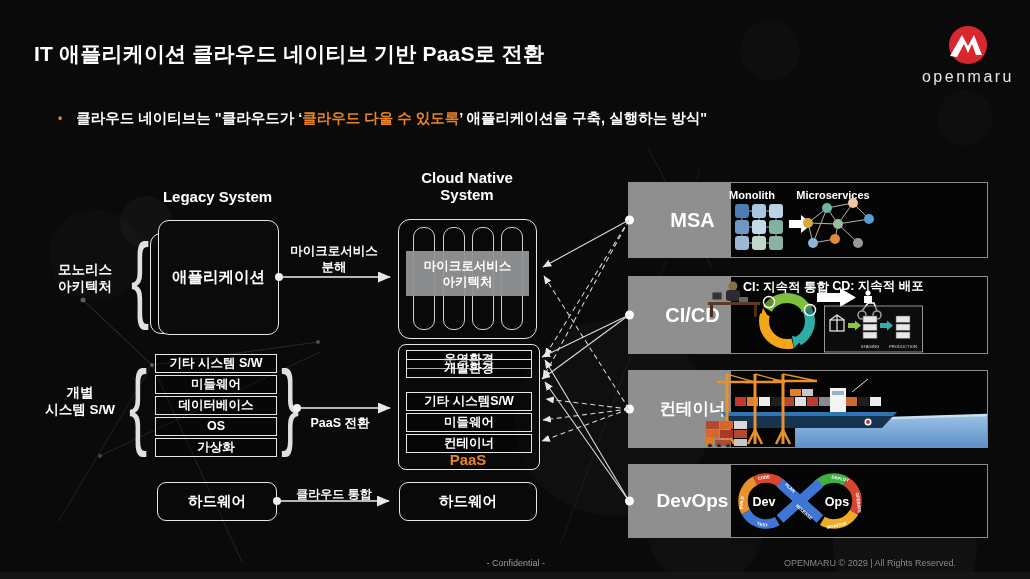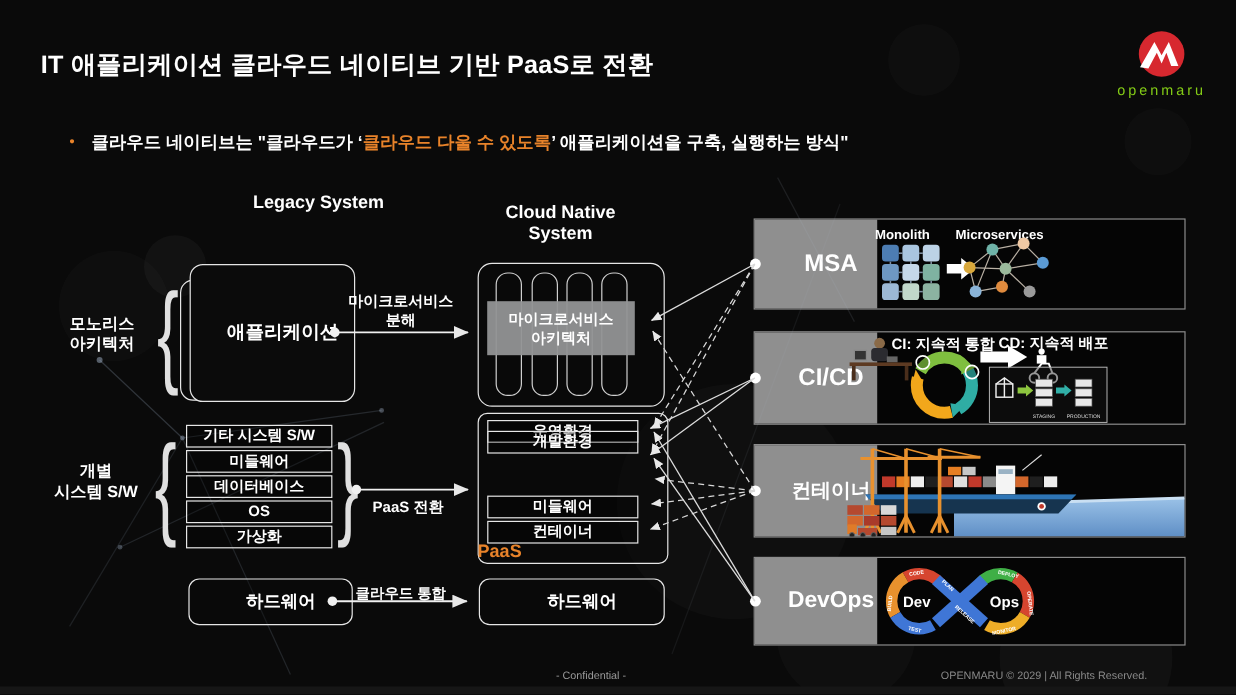--- a/index.html
+++ b/index.html
@@ -5,21 +5,21 @@
   html,body{margin:0;padding:0;background:#000;}
   .slide{position:relative;width:1030px;height:579px;background:#0a0a0a;overflow:hidden;
          font-family:"Liberation Sans","DejaVu Sans",sans-serif;color:#fff;}
   .abs{position:absolute;}
   .ctr{display:flex;align-items:center;justify-content:center;text-align:center;}
   .title{left:34px;top:40px;font-size:21px;font-weight:bold;letter-spacing:.2px;}
   .bullet{left:58px;top:109px;font-size:14.5px;font-weight:bold;white-space:nowrap;}
   .bullet .bdot{color:#e8832a;margin-right:14px;font-size:12px;vertical-align:1px;}
   .hl{color:#e8832a;}
   .hdr{font-weight:bold;font-size:15px;text-align:center;}
-  .rbox{position:absolute;border:1.6px solid #e6e6e6;border-radius:11px;background:rgba(10,10,10,.35);padding-left:17px;}
+  .rbox{position:absolute;border:1.6px solid #e6e6e6;border-radius:11px;background:rgba(10,10,10,.35);}
   .sboxL{position:absolute;left:155px;width:120px;height:17px;border:1.5px solid #e6e6e6;
          background:rgba(0,0,0,.25);font-size:12.5px;font-weight:bold;line-height:17px;text-align:center;}
   .sboxC{position:absolute;left:406px;width:124px;height:17px;border:1.5px solid #e6e6e6;
          background:rgba(0,0,0,.25);font-size:12.5px;font-weight:bold;line-height:17px;text-align:center;}
   .brace{position:absolute;width:36px;text-align:center;font-size:94px;line-height:112px;
          color:#e0e0e0;transform:scaleX(.58);font-weight:400;}
   .pill{position:absolute;top:227px;width:20px;height:101px;border:1.4px solid #cfcfcf;border-radius:10px;}
   .flowlbl{position:absolute;font-size:12.5px;font-weight:bold;text-align:center;line-height:16px;}
   .panel{position:absolute;left:628px;width:360px;background:#050505;border:1px solid #8c8c8c;box-sizing:border-box;}
   .plabel{position:absolute;left:0;top:0;bottom:0;width:77px;background:#8f8f8f;color:#fff;
@@ -54,28 +54,28 @@
       <circle cx="100" cy="456" r="2" opacity=".35"></circle>
     </g>
   </svg>
 
   <div class="abs title">IT 애플리케이션 클라우드 네이티브 기반 PaaS로 전환</div>
   <div class="abs" style="left:918px;top:22px;width:100px;text-align:center;">
     <svg width="44" height="44" style="display:block;margin:0 auto;">
       <circle cx="22" cy="23" r="19" fill="#d7282f"></circle>
       <path d="M4,34 L16,13 L22,24 L28,13 L36,33 L30,33 L26,22 L22,31 L18,22 L11,35 Z" fill="#fff"></path>
     </svg>
-    <div style="font-size:12px;letter-spacing:2.5px;margin-top:2px;color:#84cc16;text-align:center;">openmaru</div>
+    <div style="font-size:16px;letter-spacing:2.5px;margin-top:2px;color:#e5e5e5;text-align:center;">openmaru</div>
   </div>
 
   <div class="abs bullet">
     <span class="bdot">•</span><span>클라우드 네이티브는 "클라우드가 ‘</span><span class="hl">클라우드 다울 수 있도록</span><span>’ 애플리케이션을 구축, 실행하는 방식"</span>
   </div>
 
-  <div class="abs hdr" style="left:155px;top:160px;width:125px;margin-left:48px;">Legacy System</div>
+  <div class="abs hdr" style="left:155px;top:188px;width:125px;">Legacy System</div>
   <div class="abs hdr" style="left:398px;top:169px;width:138px;">
     <div>Cloud Native</div>
     <div>System</div>
   </div>
 
   <div class="abs" style="left:45px;top:261px;width:80px;font-size:13.5px;font-weight:bold;text-align:center;line-height:17px;">
     <div>모노리스</div>
     <div>아키텍처</div>
   </div>
   <div class="brace" style="left:122px;top:222px;">{</div>
@@ -107,23 +107,24 @@
   <div class="sboxL" style="top:375px;">미들웨어</div>
   <div class="sboxL" style="top:396px;">데이터베이스</div>
   <div class="sboxL" style="top:417px;">OS</div>
   <div class="sboxL" style="top:438px;">가상화</div>
 
   <div class="flowlbl" style="left:300px;top:387px;width:80px;margin-top:28px;">PaaS 전환</div>
 
   <div class="rbox" style="left:398px;top:344px;width:140px;height:124px;border-radius:8px;"></div>
   <div class="sboxC" style="top:350px;">운영환경</div>
   <div class="sboxC" style="top:359px;">개발환경</div>
+  <div class="sboxC" style="top:392px;">기타 시스템S/W</div>
   <div class="sboxC" style="top:413px;">미들웨어</div>
   <div class="sboxC" style="top:434px;">컨테이너</div>
-  <div class="abs" style="left:398px;top:451px;width:140px;color:#e8832a;font-size:15px;font-weight:bold;">PaaS</div>
+  <div class="abs" style="left:398px;top:451px;width:140px;text-align:center;color:#e8832a;font-size:15px;font-weight:bold;">PaaS</div>
 
   <div class="rbox ctr" style="left:157px;top:482px;width:118px;height:37px;border-radius:9px;font-size:14.5px;font-weight:bold;">하드웨어</div>
   <div class="flowlbl" style="left:288px;top:486px;width:92px;font-size:12px;">클라우드 통합</div>
   <div class="rbox ctr" style="left:399px;top:482px;width:136px;height:37px;border-radius:9px;font-size:14.5px;font-weight:bold;">하드웨어</div>
 
   <div class="panel" style="top:182px;height:76px;">
     <div class="plabel" style="font-size:20px;">MSA</div>
   </div>
   <div class="panel" style="top:276px;height:78px;">
     <div class="plabel" style="font-size:20px;">CI/CD</div>
@@ -383,16 +384,16 @@
         <text transform="translate(743,503) rotate(-83)">BUILD</text>
         <text transform="translate(762,526) rotate(12)">TEST</text>
         <text transform="translate(803,513) rotate(42)">RELEASE</text>
         <text transform="translate(840,480) rotate(12)">DEPLOY</text>
         <text transform="translate(857,503) rotate(83)">OPERATE</text>
         <text transform="translate(837,527) rotate(-12)">MONITOR</text>
       </g>
     </g>
   </svg>
 
-  <div class="foot" style="left:440px;top:558px;width:105px;text-align:center;color:#9a9a9a;">- Confidential -</div>
+  <div class="foot" style="left:440px;top:558px;width:105px;text-align:right;color:#9a9a9a;">- Confidential -</div>
   <div class="foot" style="left:784px;top:558px;width:222px;color:#8a8a8a;">OPENMARU © 2029 | All Rights Reserved.</div>
   <div class="abs" style="left:0;top:572px;width:1030px;height:7px;background:#161616;"></div>
 </div>
 
 </body></html>

